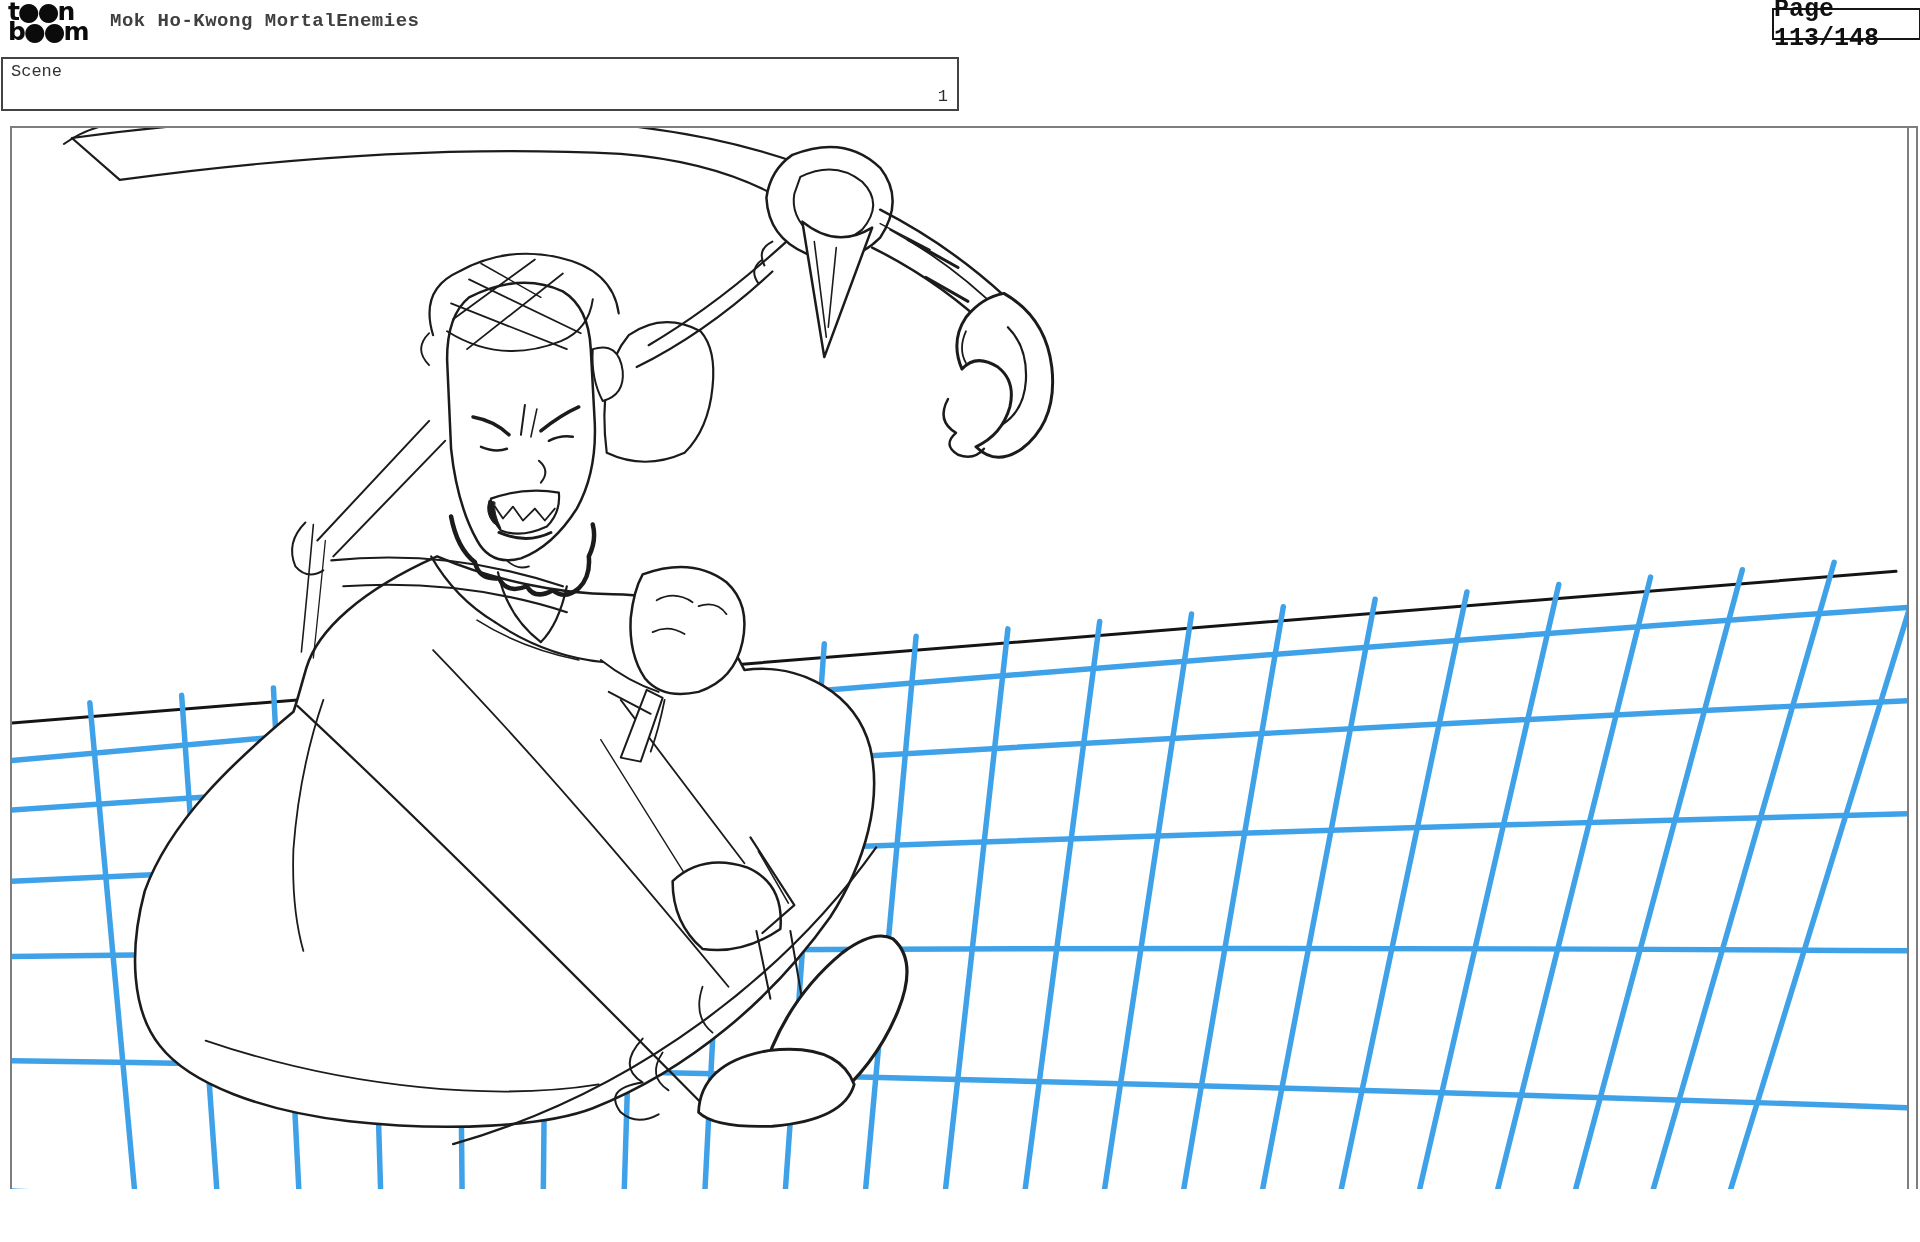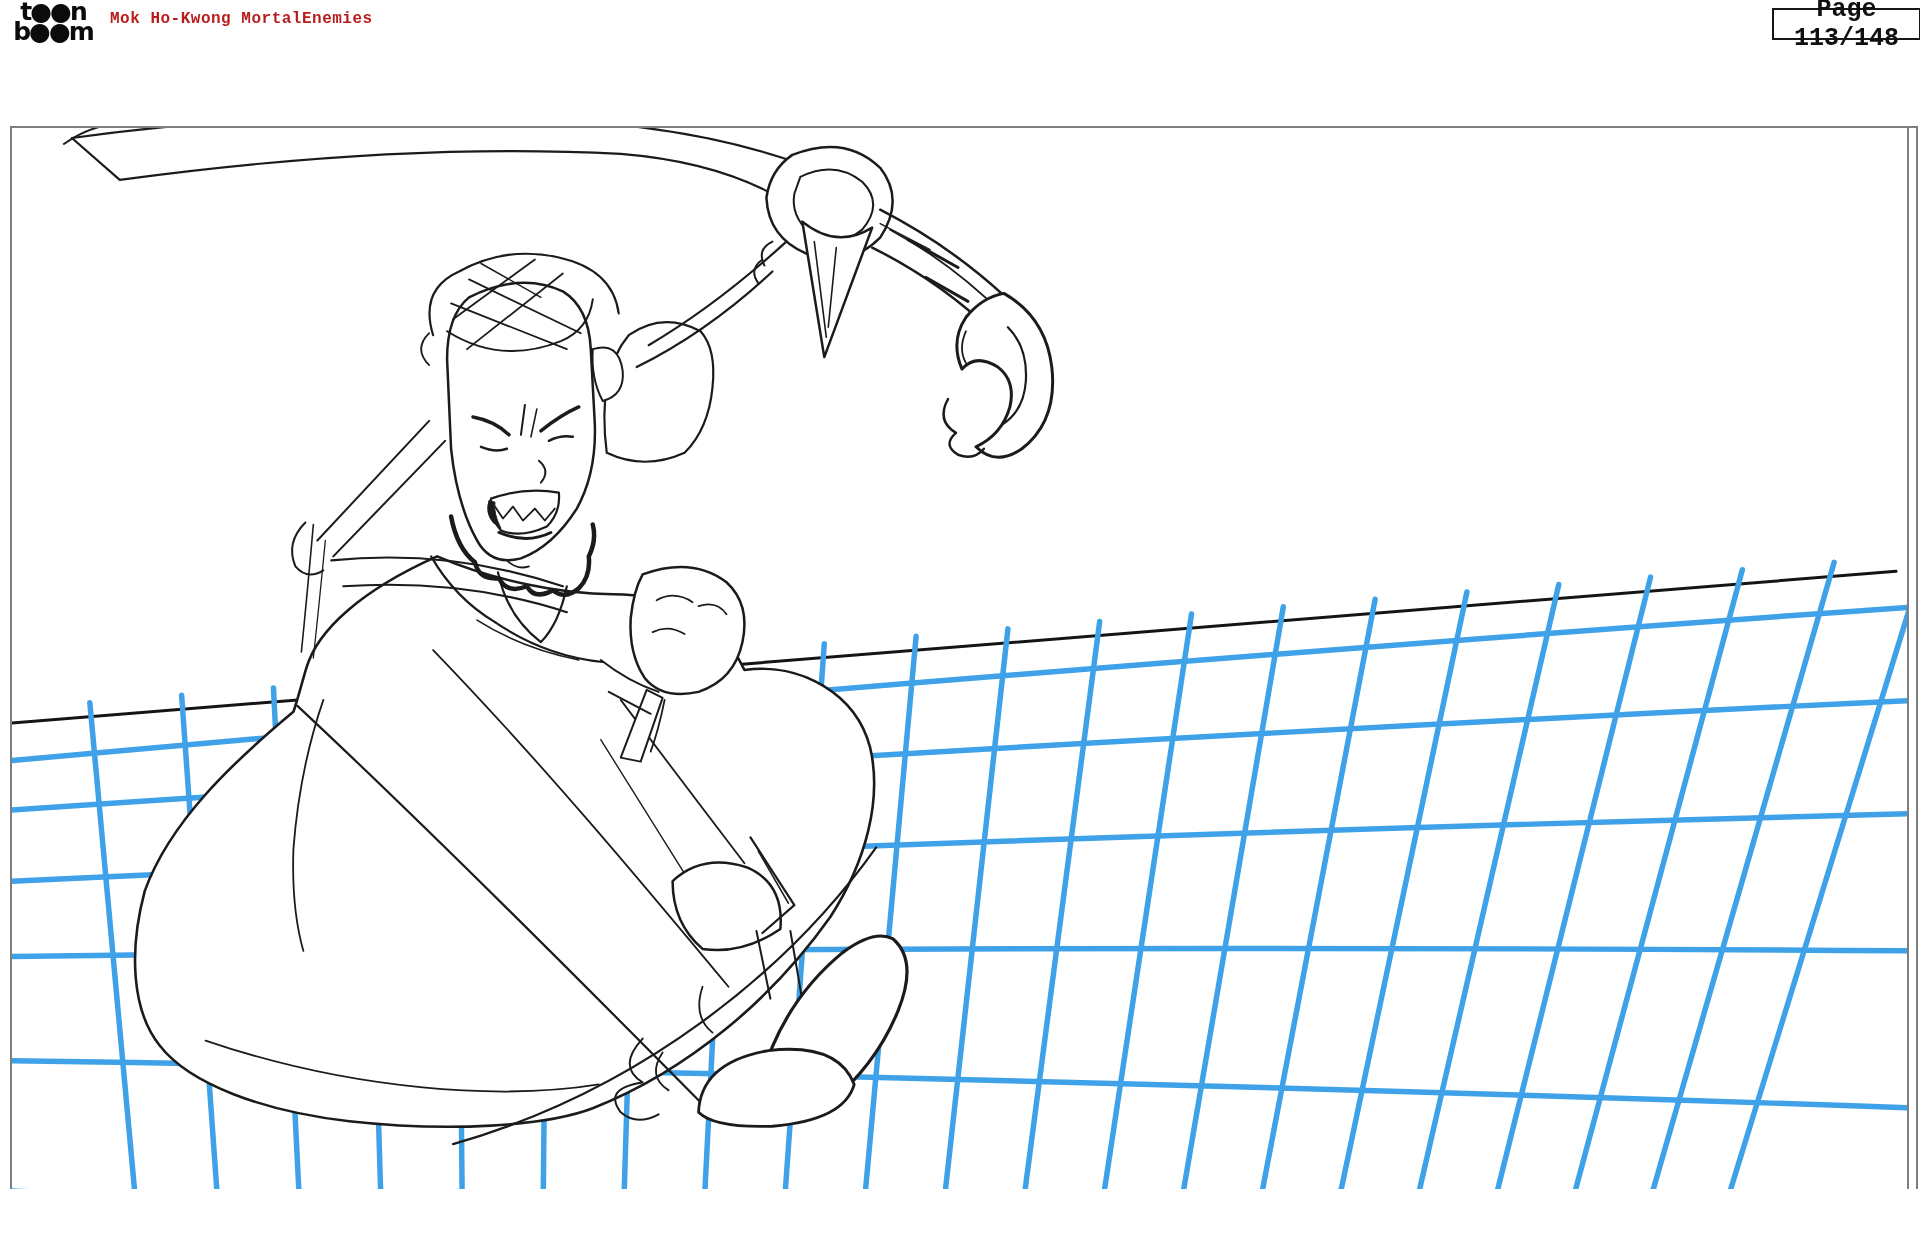--- a/index.html
+++ b/index.html
@@ -1,23 +1,23 @@
 <!DOCTYPE html>
 <html><head>
 <meta charset="utf-8">
 <style>
   html,body{margin:0;padding:0;background:#ffffff;width:1920px;height:1242px;
     font-family:"Liberation Mono","DejaVu Sans Mono",monospace;}
-  .page{position:relative;width:1920px;height:1189px;background:#fff;overflow:hidden;text-align:center;}
+  .page{position:relative;width:1920px;height:1189px;background:#fff;overflow:hidden;}
 
   
   .logo{position:absolute;left:8px;top:2px;width:90px;color:#0b0b0b;
     font-family:"DejaVu Sans",sans-serif;font-weight:900;font-size:25px;line-height:0.78;
     letter-spacing:-2px;}
-  .title{position:absolute;left:110px;top:10px;font-size:16px;font-weight:700;color:#b91c1c;
+  .title{position:absolute;left:110px;top:10px;font-size:19px;font-weight:700;color:#404040;
     letter-spacing:0.5px;white-space:pre;}
   .pagebox{position:absolute;left:1772px;top:8px;width:145px;height:28px;border:2px solid #161616;
     display:flex;align-items:center;justify-content:center;font-size:25px;font-weight:700;color:#101010;}
 
   
   .cell{position:absolute;top:57px;height:54px;border:2px solid #434343;box-sizing:border-box;background:#fff;}
   .cell .lbl{position:absolute;left:8px;top:3px;font-size:17px;color:#323232;}
   .cell .val{position:absolute;right:9px;bottom:3px;font-size:17px;color:#2a2a2a;}
   .cell.scene{left:1px;width:958px;}
   .cell.panel{left:959px;width:959px;}
@@ -38,20 +38,24 @@
 
   <div class="logo">
     <div>t●●n</div>
     <div>b●●m</div>
   </div>
   <div class="title">Mok Ho-Kwong MortalEnemies</div>
   <div class="pagebox">
     <span>Page 113/148</span>
   </div>
 
+  <div class="cell scene">
+    <span class="lbl">Scene</span>
+    <span class="val">1</span>
+  </div>
   <div class="cell panel">
     <span class="lbl">Panel</span>
     <span class="val">113</span>
   </div>
 
   <div class="panel">
     <svg id="panel-svg" viewBox="10 126 1899 1067" preserveAspectRatio="none">
       <g id="grid-layer">
           <path d="M0 724 L1898 571" stroke="#141414" fill="none" stroke-width="3" stroke-linecap="round" stroke-linejoin="round"></path>
           <path d="M-12 763 Q957 674.5 1926 606" stroke="#3fa2e8" fill="none" stroke-width="5.5" stroke-linecap="round" stroke-linejoin="round"></path>

